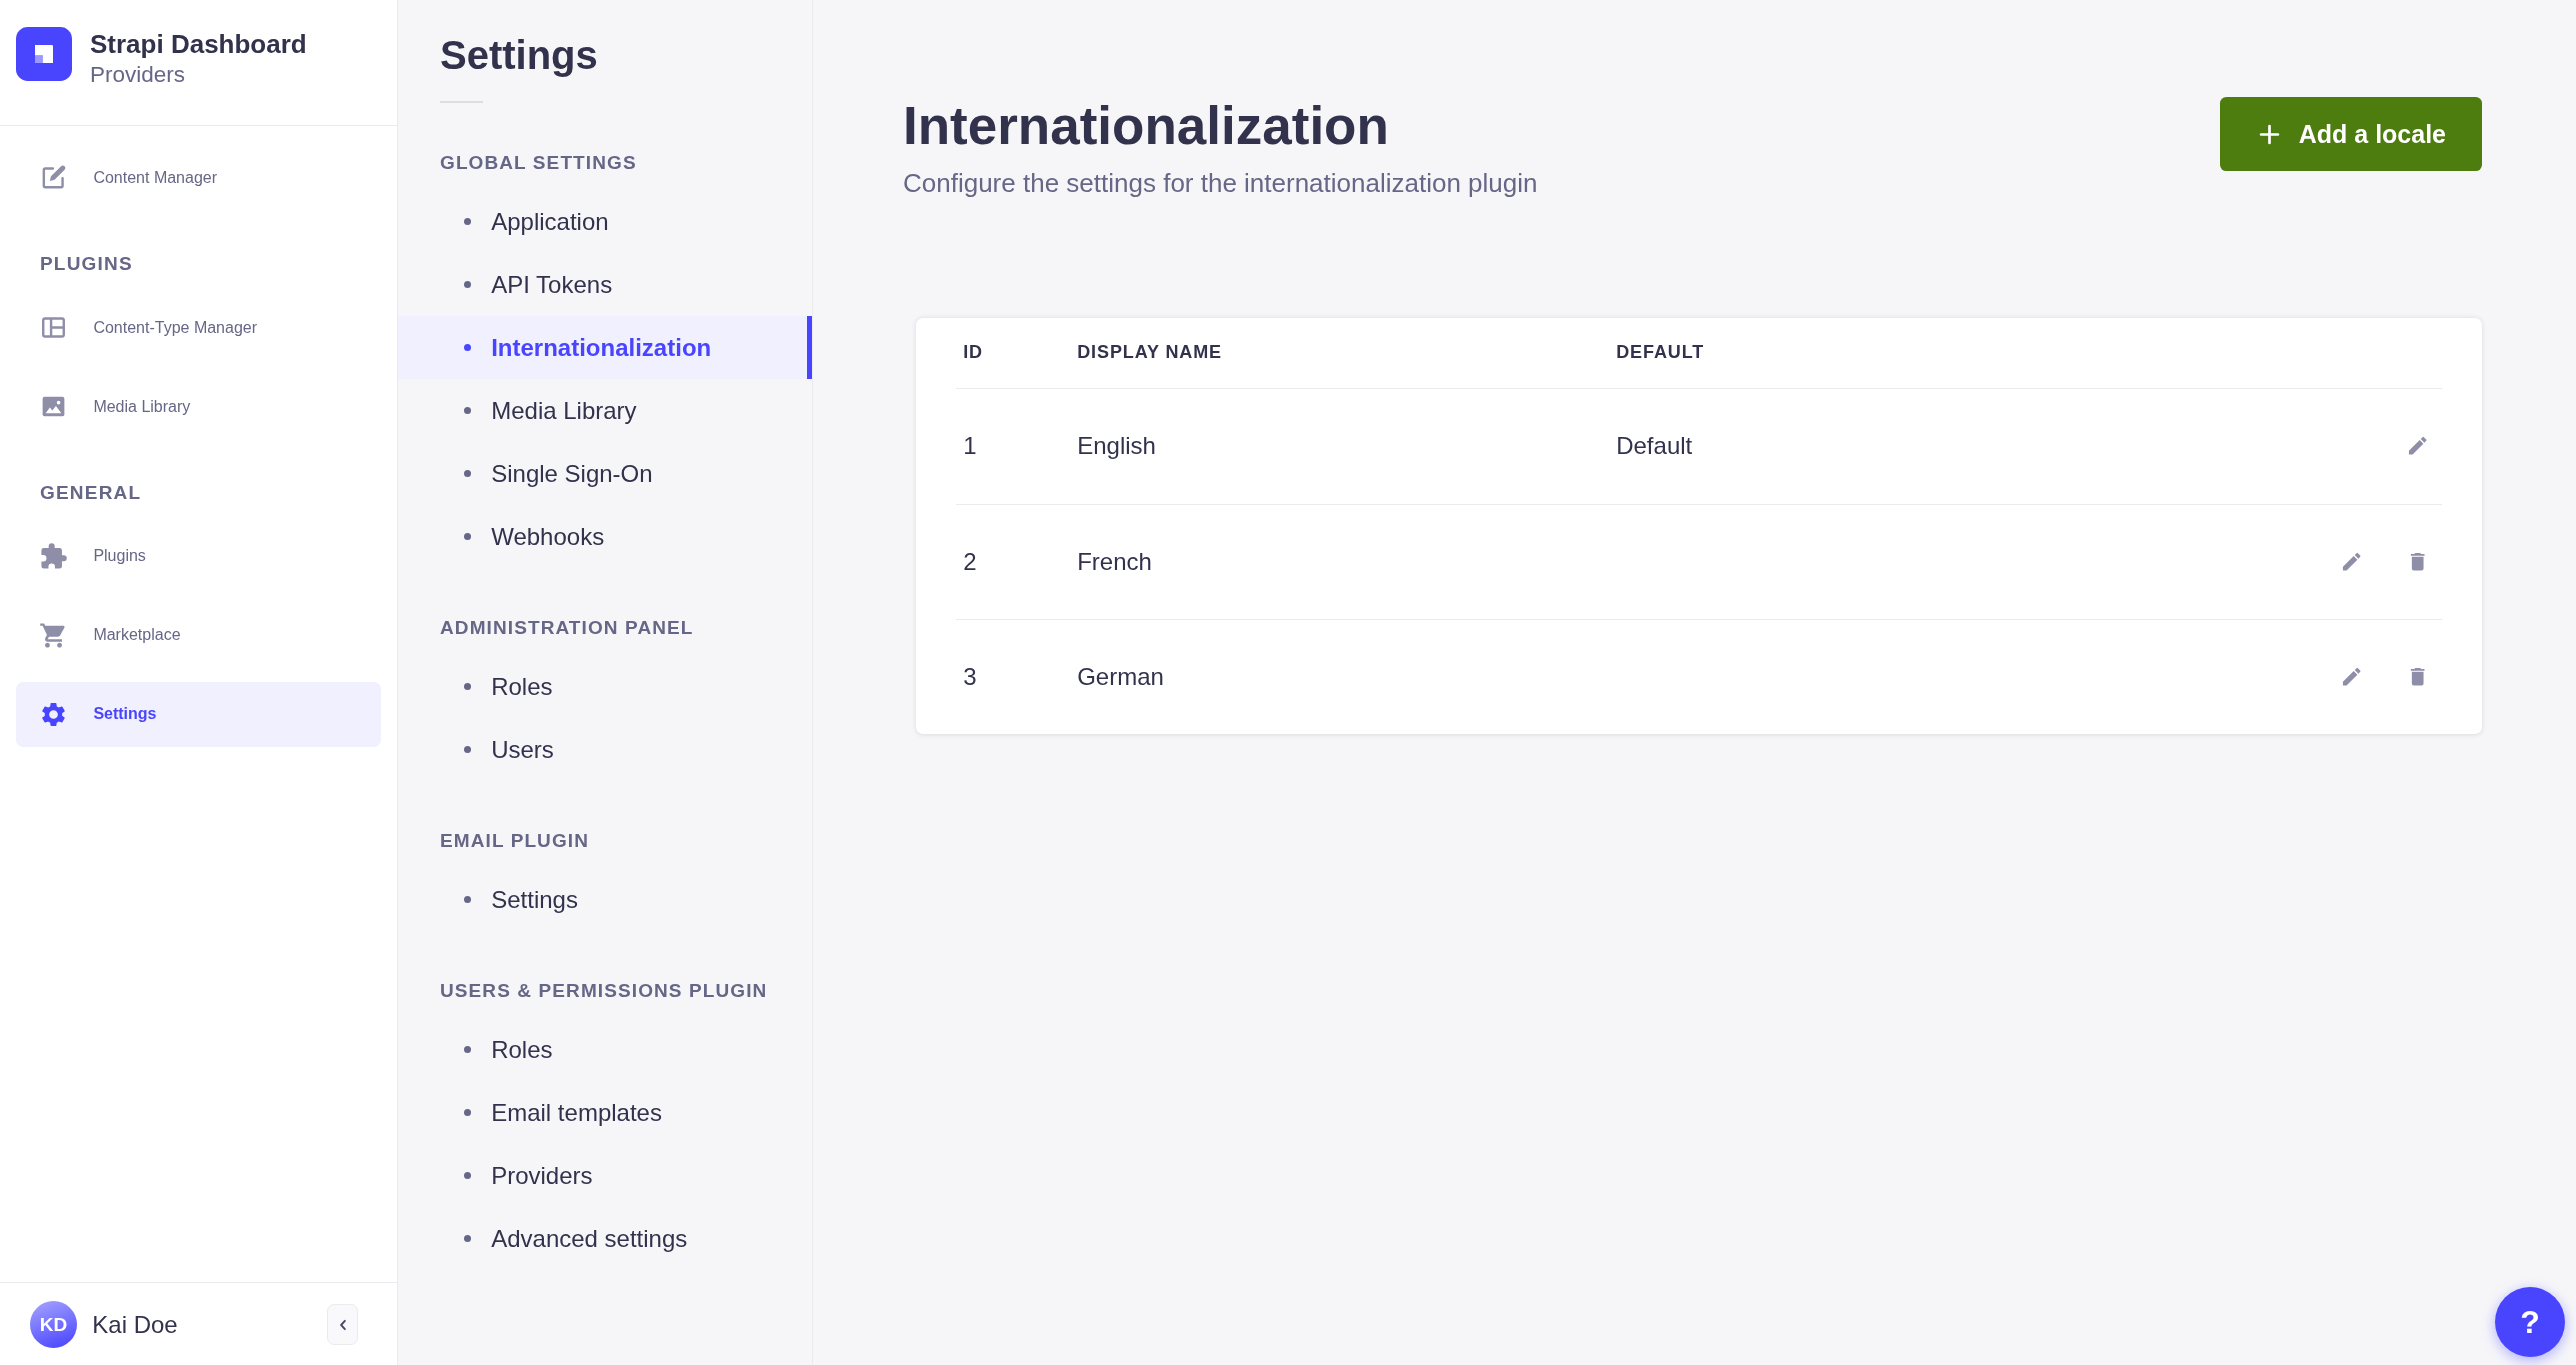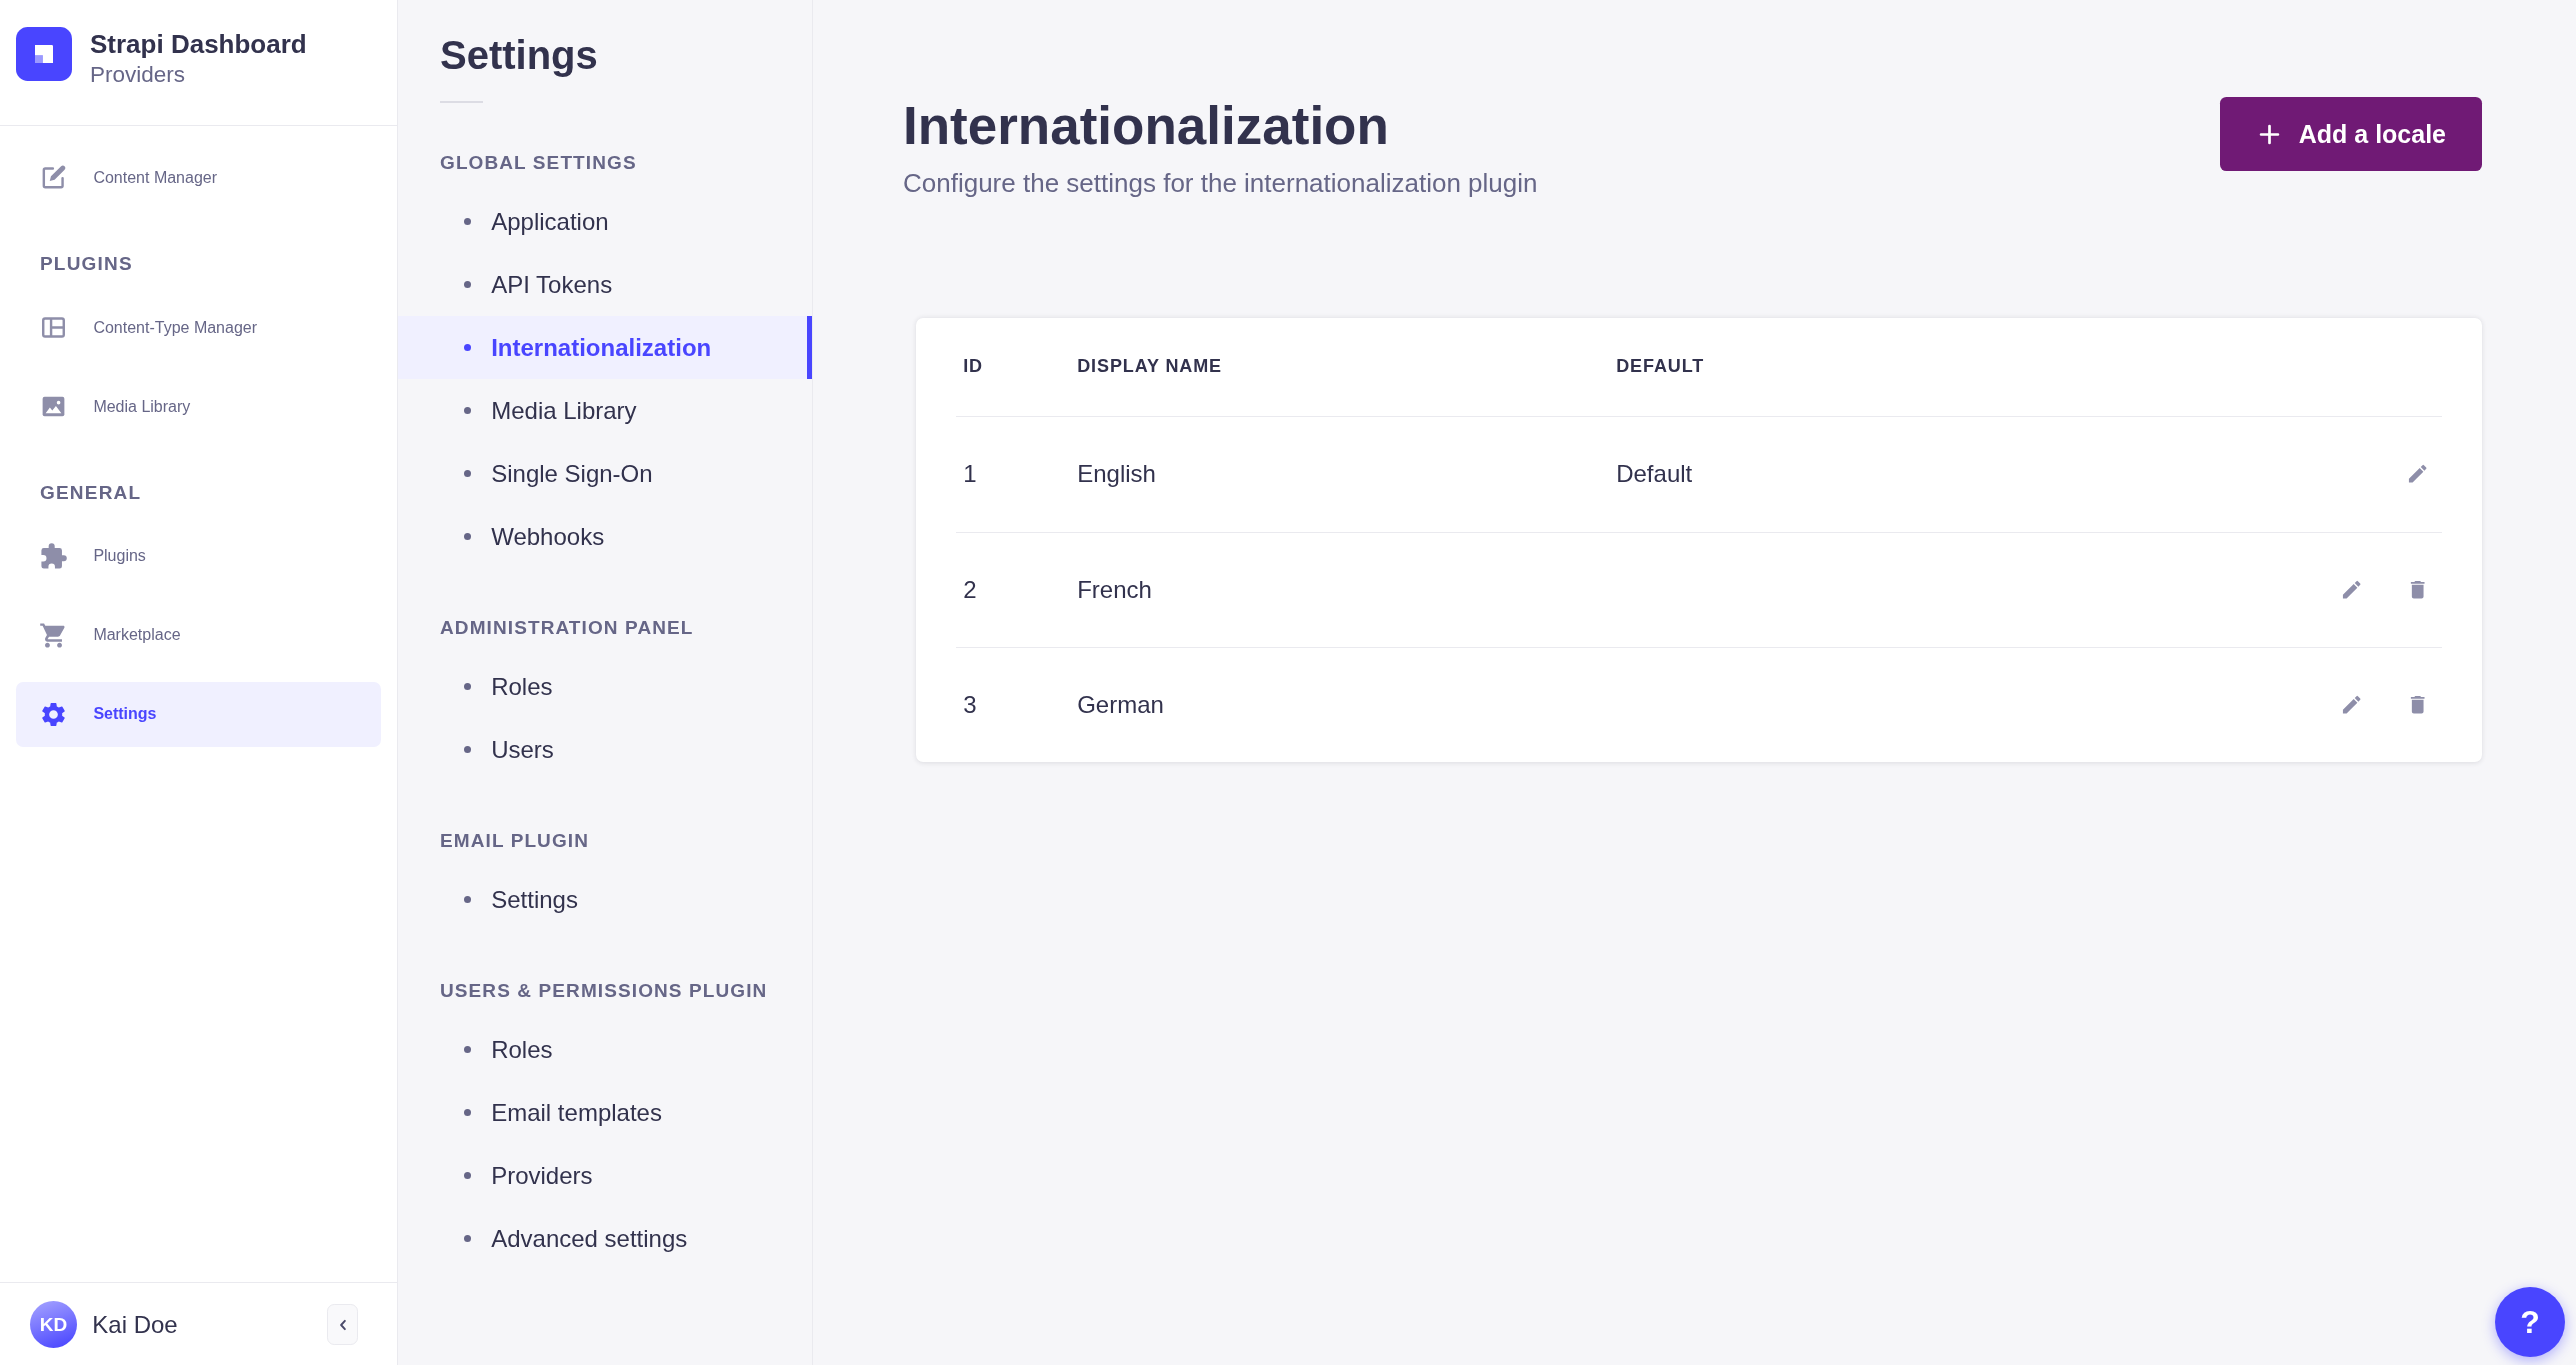--- a/index.html
+++ b/index.html
@@ -37,27 +37,27 @@
   .subnav-item { height:63px; display:flex; align-items:center; padding-left:66px; font-size:24px; color:#32324d; cursor:pointer; }
   .subnav-item .dot { width:7.2px; height:7.2px; border-radius:50%; background:#666687; margin-right:20px; flex:0 0 auto; }
   .subnav-item.active { background:#f0f0ff; color:#4945ff; font-weight:bold; border-right:5.4px solid #4945ff; }
   .subnav-item.active .dot { background:#4945ff; }
 
   
   #main { position:absolute; left:813px; top:0; right:0; height:100%; background:#f6f6f9; }
   .page-header { padding:97px 94px 0 90px; display:flex; justify-content:space-between; align-items:flex-start; }
   .page-title { font-size:53px; font-weight:bold; color:#32324d; line-height:58px; }
   .page-subtitle { margin-top:12.6px; font-size:26px; color:#666687; }
-  .add-btn { height:74px; padding:0 36px; background:#701a75; border:none; border-radius:6.3px; color:#fff; font-family:inherit; font-size:25px; font-weight:bold; display:flex; align-items:center; gap:16px; cursor:pointer; flex:0 0 auto; }
+  .add-btn { height:74px; padding:0 36px; background:#4d7c0f; border:none; border-radius:6.3px; color:#fff; font-family:inherit; font-size:25px; font-weight:bold; display:flex; align-items:center; gap:16px; cursor:pointer; flex:0 0 auto; }
   .add-btn svg { width:27px; height:27px; }
 
   .card { margin:119px 94px 0 103px; background:#fff; border-radius:7.2px; box-shadow:0 0.9px 5.4px rgba(33,33,52,.12); }
   .table-inner { margin:0 40px; }
   .thead, .trow { display:grid; grid-template-columns:114px 539px 1fr auto; align-items:center; padding-left:7.2px; }
-  .thead { height:99px; border-bottom:0.9px solid #eaeaef; }
+  .thead { height:71px; border-bottom:0.9px solid #eaeaef; }
   .th { font-size:18px; font-weight:bold; letter-spacing:0.9px; color:#32324d; }
   .trow { height:115px; cursor:pointer; }
   .trow + .trow { border-top:0.9px solid #eaeaef; }
   .td { font-size:24px; color:#32324d; }
   .actions { justify-self:end; padding-right:12.6px; display:flex; gap:43px; }
   .icon-btn { width:23.4px; height:23.4px; background:none; border:none; padding:0; cursor:pointer; display:flex; }
   .icon-btn svg { width:23.4px; height:23.4px; }
 
   .help-fab { position:absolute; left:2495px; top:1287px; width:70px; height:70px; border-radius:50%; background:#4945ff; border:none; color:#fff; font-family:inherit; font-size:32px; font-weight:bold; display:flex; align-items:center; justify-content:center; cursor:pointer; box-shadow:0 3.6px 12.6px rgba(73,69,255,.4); }
 </style>

